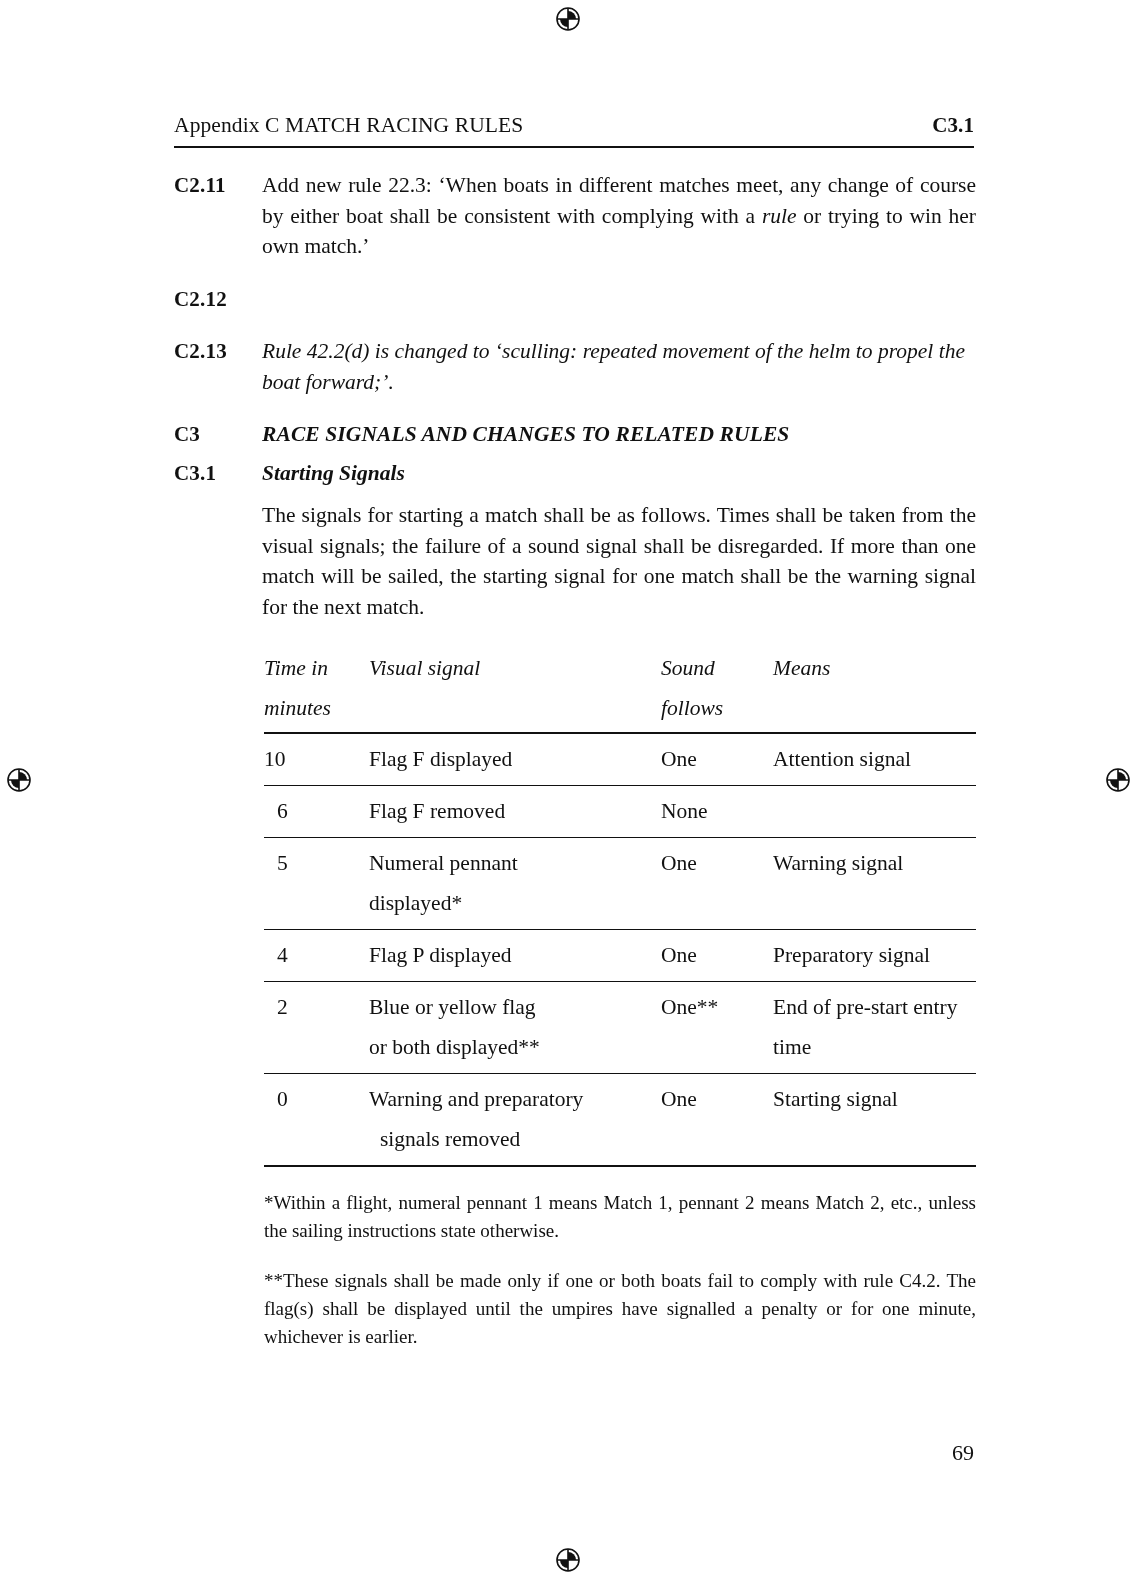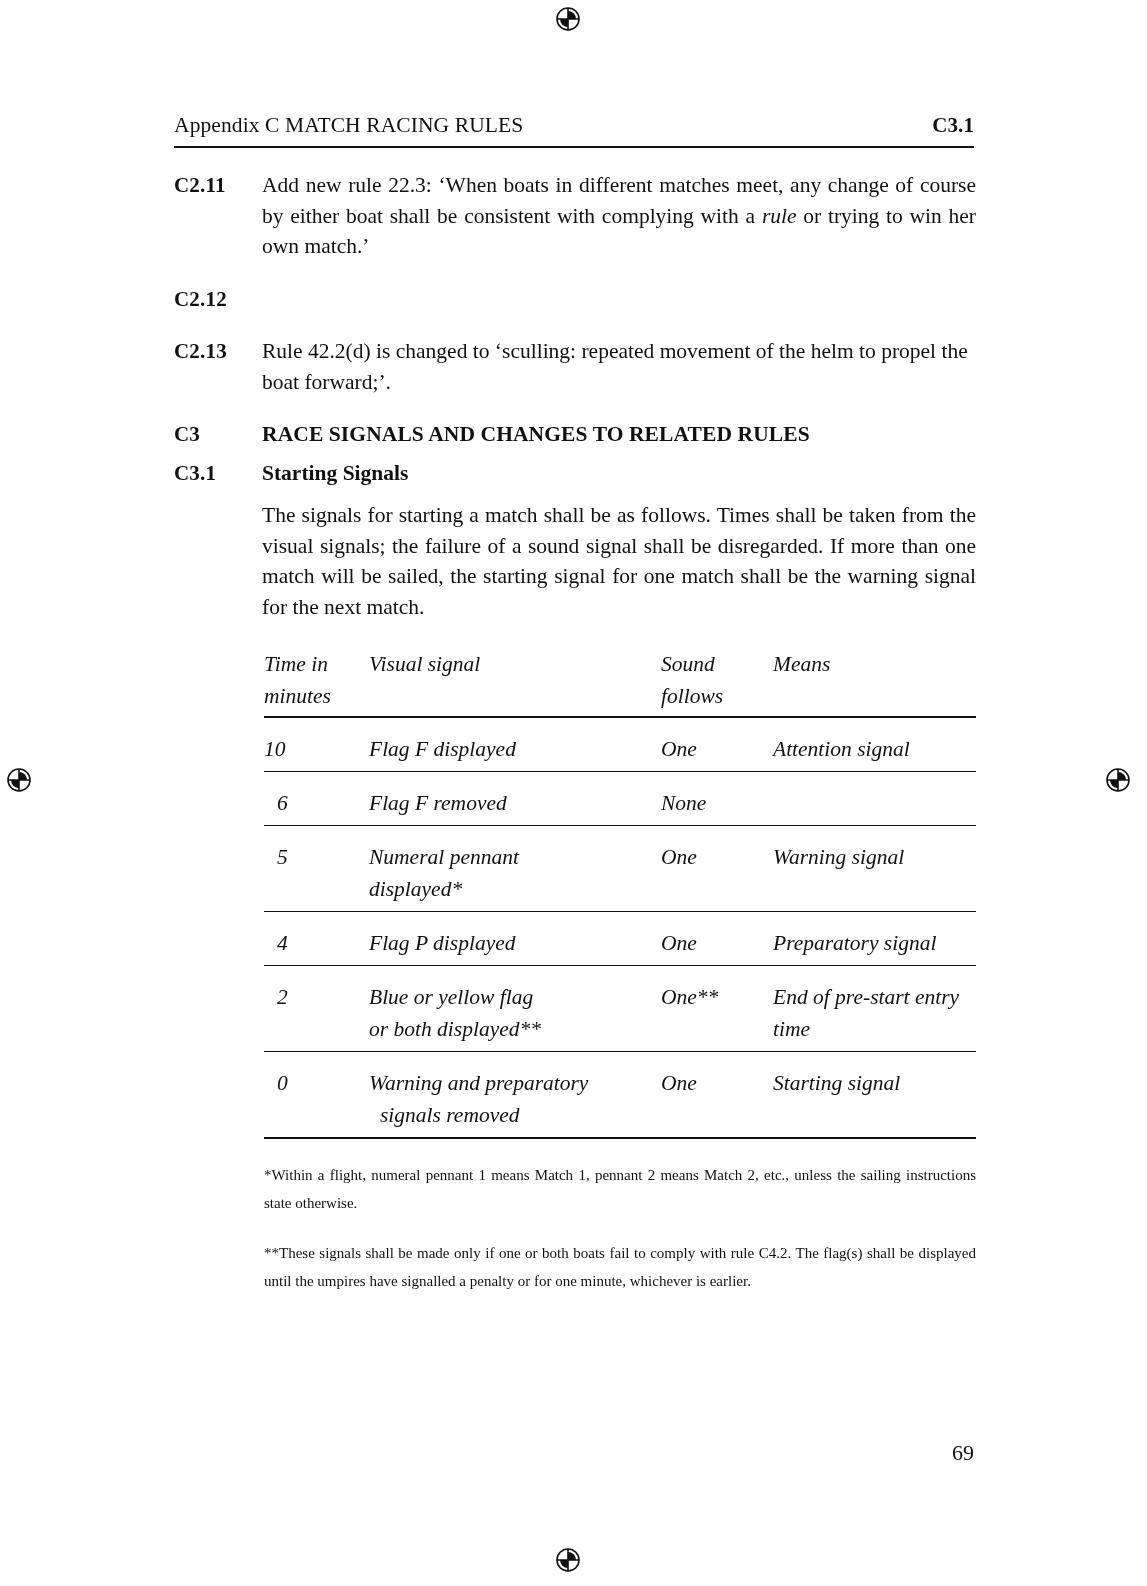--- a/index.html
+++ b/index.html
@@ -74,21 +74,21 @@
     line-height: 30.5px;
     letter-spacing: 0.2px;
   }
   .clause .body {
     flex: 1 1 auto;
     font-size: 21.5px;
     line-height: 30.5px;
     text-align: justify;
     text-justify: inter-word;
   }
-  .clause .body.nojust { text-align: left; }
+  .clause .body.nojust { text-align: left; font-style: italic; }
   .clause .body i { font-style: italic; }
 
   .clause.heading { margin-top: 22px; margin-bottom: 8px; }
   .clause.heading .body {
     font-weight: 700;
     font-size: 21.5px;
     letter-spacing: 0.1px;
   }
   .clause.subheading { margin-bottom: 12px; }
   .clause.subheading .body {
@@ -104,51 +104,51 @@
     text-align: justify;
   }
 
   
   .signal-table {
     margin-left: 90px;
     margin-top: 26px;
     width: 712px;
     border-collapse: collapse;
     font-size: 21.5px;
-    line-height: 32px;
+    line-height: 40px;
   }
   .signal-table td, .signal-table th {
     padding: 0;
     vertical-align: top;
     text-align: left;
     font-weight: 400;
   }
   .signal-table thead th {
     font-style: italic;
     padding-bottom: 4px;
   }
   .signal-table thead tr { border-bottom: 2.5px solid #111111; }
   .signal-table tbody tr { border-bottom: 1.6px solid #111111; }
   .signal-table tbody tr:last-child { border-bottom: 2.5px solid #111111; }
-  .signal-table tbody td { padding-top: 15px; padding-bottom: 6px; font-style: italic; }
+  .signal-table tbody td { padding-top: 5px; padding-bottom: 6px; }
 
   .col-time   { width: 105px; }
   .col-visual { width: 292px; }
   .col-sound  { width: 112px; }
   .col-means  { width: 203px; }
 
   .cell-time  { text-align: left; }
   .cell-time.indent { padding-left: 13px; }
   .cell-visual .cont { display: block; padding-left: 11px; }
 
   
   .footnote {
     margin-left: 90px;
     width: 712px;
-    font-size: 15px;
+    font-size: 19px;
     line-height: 28px;
     text-align: justify;
     margin-top: 22px;
   }
 
   
   .folio {
     position: absolute;
     left: 174px;
     top: 1440px;

